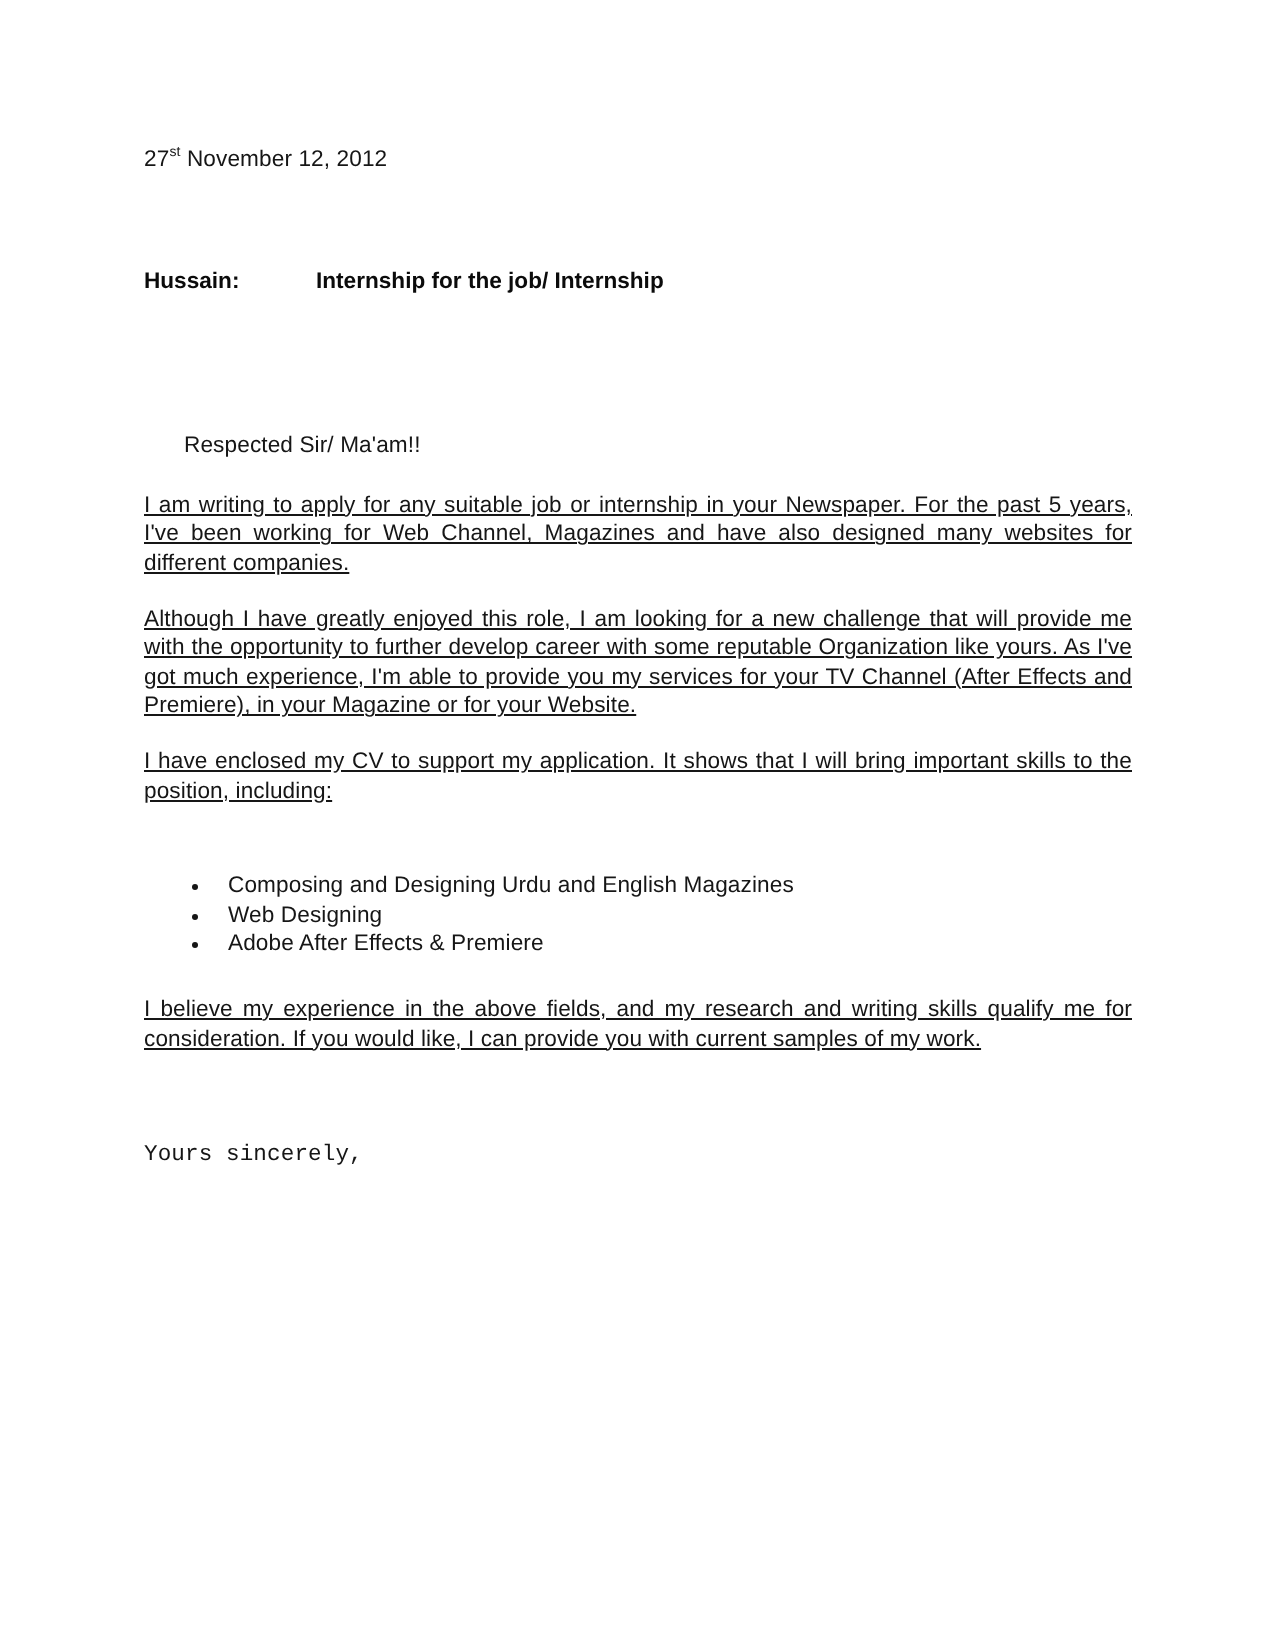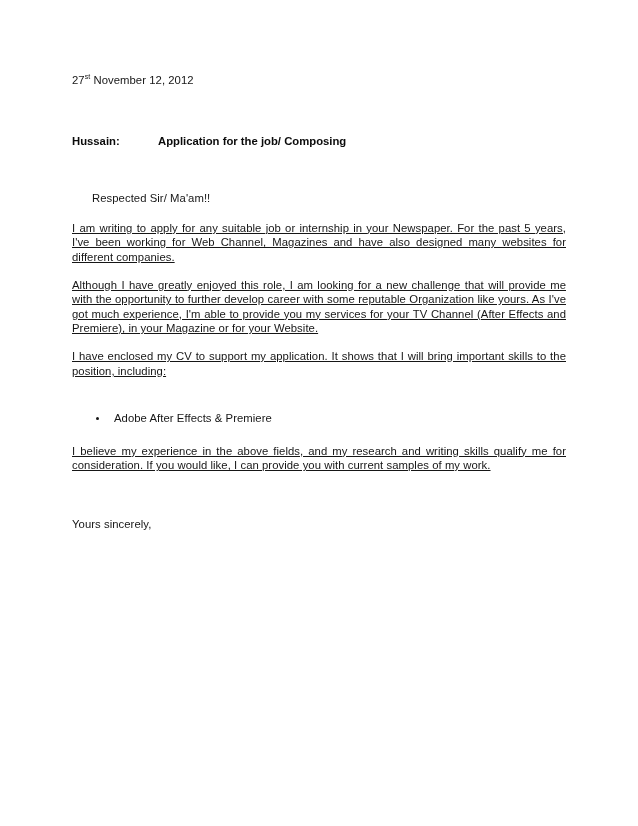--- a/index.html
+++ b/index.html
@@ -70,21 +70,21 @@
   .subject-label {
     width: 86px;
     flex: 0 0 86px;
   }
 
   .subject-value {
     flex: 1 1 auto;
   }
 
   .salutation {
-    margin-top: 43px;
+    margin-top: 68px;
     padding-left: 20px;
   }
 
   .para {
     margin-top: 13px;
     text-align: justify;
     text-justify: inter-word;
     text-decoration: underline;
   }
 
@@ -116,47 +116,56 @@
     background: #161616;
     border-radius: 50%;
   }
 
   .closing-para-1 {
     margin-top: 18px;
   }
 
   .signoff {
     margin-top: 44px;
+    font-family: Liberation Mono, monospace;
   }
 
   .signer {
     margin-top: 46px;
   }
 </style>
 </head>
 <body>
 
 <div class="page">
   <div class="doc-body">
 
     <div class="line date-line"><span>27</span><sup>st</sup><span> November 12, 2012</span></div>
 
 
     <div class="subject-row">
       <span class="subject-label">Hussain:</span>
-      <span class="subject-value">Application for the job/ Composing</span>
+      <span class="subject-value">Internship for the job/ Internship</span>
     </div>
 
     <div class="line salutation">Respected Sir/ Ma'am!!</div>
 
     <p class="para first-para">I am writing to apply for any suitable job or internship in your Newspaper.  For the past 5 years, I've been working for Web Channel, Magazines and have also designed many websites for different companies.</p>
     <p class="para">Although I have greatly enjoyed this role, I am looking for a new challenge that will provide me with the opportunity to further develop career with some reputable Organization like yours. As I've got much experience, I'm able to provide you my services for your TV Channel (After Effects and Premiere), in your Magazine or for your Website.</p>
     <p class="para">I have enclosed my CV to support my application. It shows that I will bring important skills to the position, including:</p>
 
     <ul class="bullet-list">
+      <li class="bullet-item">
+        <span class="bullet-marker"></span>
+        <span class="bullet-text">Composing and Designing Urdu and English Magazines</span>
+      </li>
+      <li class="bullet-item">
+        <span class="bullet-marker"></span>
+        <span class="bullet-text">Web Designing</span>
+      </li>
       <li class="bullet-item">
         <span class="bullet-marker"></span>
         <span class="bullet-text">Adobe After Effects &amp; Premiere</span>
       </li>
     </ul>
 
     <p class="para closing-para-1">I believe my experience in the above fields, and my research and writing skills qualify me for consideration. If you would like, I can provide you with current samples of my work.</p>
 
     <div class="line signoff">Yours sincerely,</div>
 

